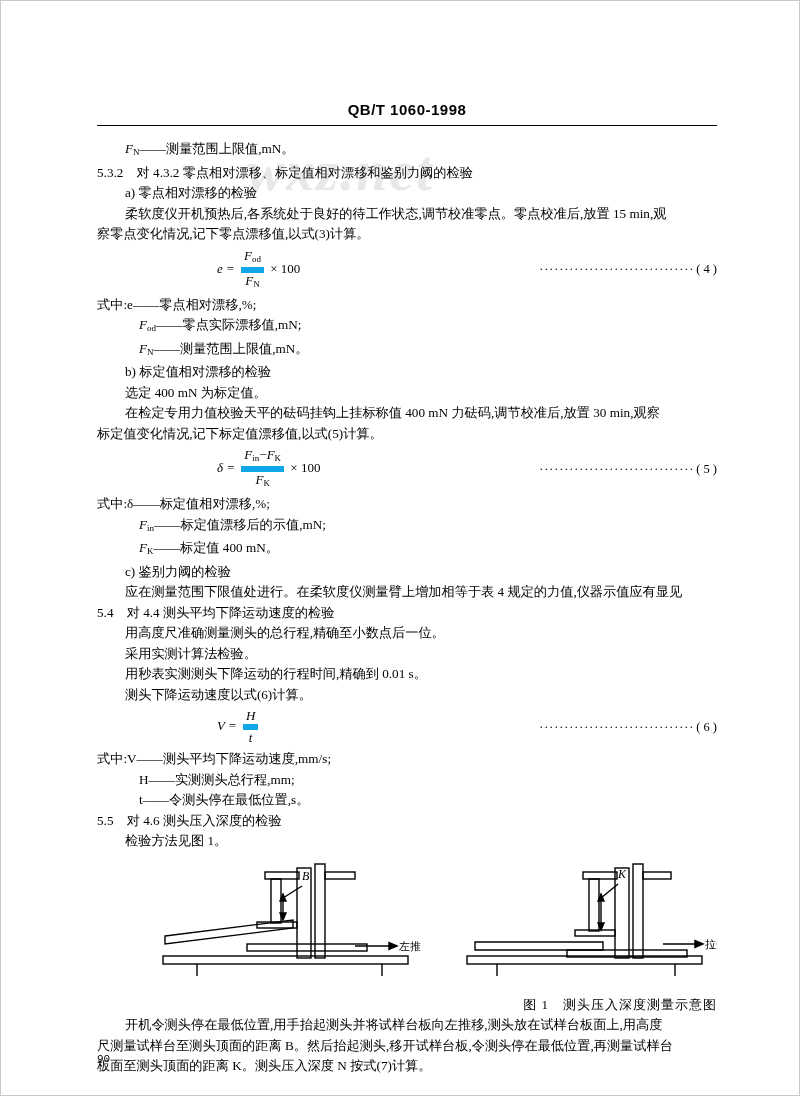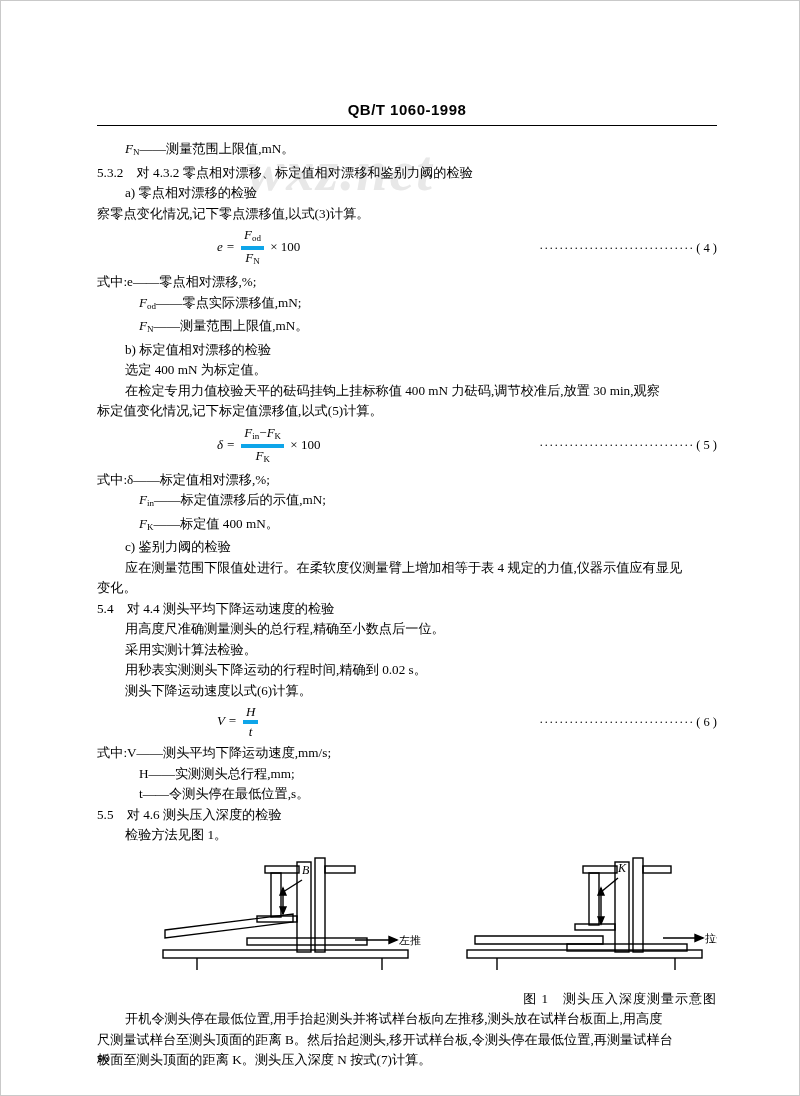--- a/index.html
+++ b/index.html
@@ -80,21 +80,21 @@
   }
   .eqnum{flex:0 0 auto;padding-left:2px;font-size:12.5px;}
   .frac{
     display:inline-block;
     vertical-align:middle;
     text-align:center;
     margin:0 3px;
   }
   .frac .num{
     display:block;
-    border-bottom:4px solid #0ea5e9;
+    border-bottom:6px solid #0ea5e9;
     padding:0 3px 1px 3px;
     line-height:14px;
   }
   .frac .den{
     display:block;
     padding:1px 3px 0 3px;
     line-height:14px;
   }
   .figwrap{
     position:relative;
@@ -126,20 +126,21 @@
     <div class="rule"></div>
 
     <div class="watermark">wxz.net</div>
 
     <div class="body-text">
 
       <p class="ind2"><span class="ital">F</span><span class="sub">N</span><span>——测量范围上限值,mN。</span></p>
 
       <p class="ind0">5.3.2　对 4.3.2 零点相对漂移、标定值相对漂移和鉴别力阈的检验</p>
       <p class="ind2">a) 零点相对漂移的检验</p>
+      <p class="ind2">柔软度仪开机预热后,各系统处于良好的待工作状态,调节校准零点。零点校准后,放置 15 min,观</p>
       <p class="ind0">察零点变化情况,记下零点漂移值,以式(3)计算。</p>
 
       <div class="eqrow">
         <span class="eqspace"></span>
         <span class="eq">
           <span class="ital">e =</span>
           <span class="frac">
             <span class="num"><span class="ital">F</span><span class="sub">od</span></span>
             <span class="den"><span class="ital">F</span><span class="sub">N</span></span>
           </span>
@@ -171,26 +172,25 @@
         <span class="eqdots">·······························</span>
         <span class="eqnum">( 5 )</span>
       </div>
 
       <p class="ind0">式中:δ——标定值相对漂移,%;</p>
       <p class="ind3"><span class="ital">F</span><span class="sub">in</span><span>——标定值漂移后的示值,mN;</span></p>
       <p class="ind3"><span class="ital">F</span><span class="sub">K</span><span>——标定值 400 mN。</span></p>
 
       <p class="ind2">c) 鉴别力阈的检验</p>
       <p class="ind2">应在测量范围下限值处进行。在柔软度仪测量臂上增加相等于表 4 规定的力值,仪器示值应有显见</p>
-      <p class="ind0">变化。</p>
 
       <p class="ind0">5.4　对 4.4 测头平均下降运动速度的检验</p>
       <p class="ind2">用高度尺准确测量测头的总行程,精确至小数点后一位。</p>
       <p class="ind2">采用实测计算法检验。</p>
-      <p class="ind2">用秒表实测测头下降运动的行程时间,精确到 0.02 s。</p>
+      <p class="ind2">用秒表实测测头下降运动的行程时间,精确到 0.01 s。</p>
       <p class="ind2">测头下降运动速度以式(6)计算。</p>
 
       <div class="eqrow">
         <span class="eqspace"></span>
         <span class="eq">
           <span class="ital">V =</span>
           <span class="frac">
             <span class="num ital">H</span>
             <span class="den ital">t</span>
           </span>

